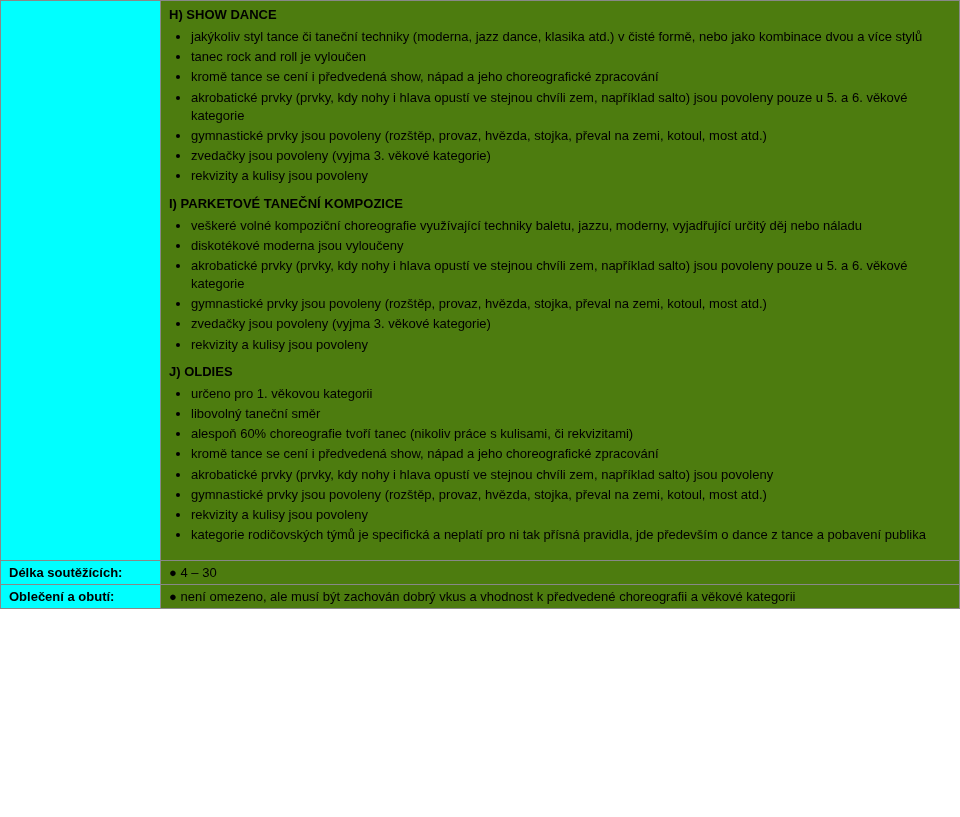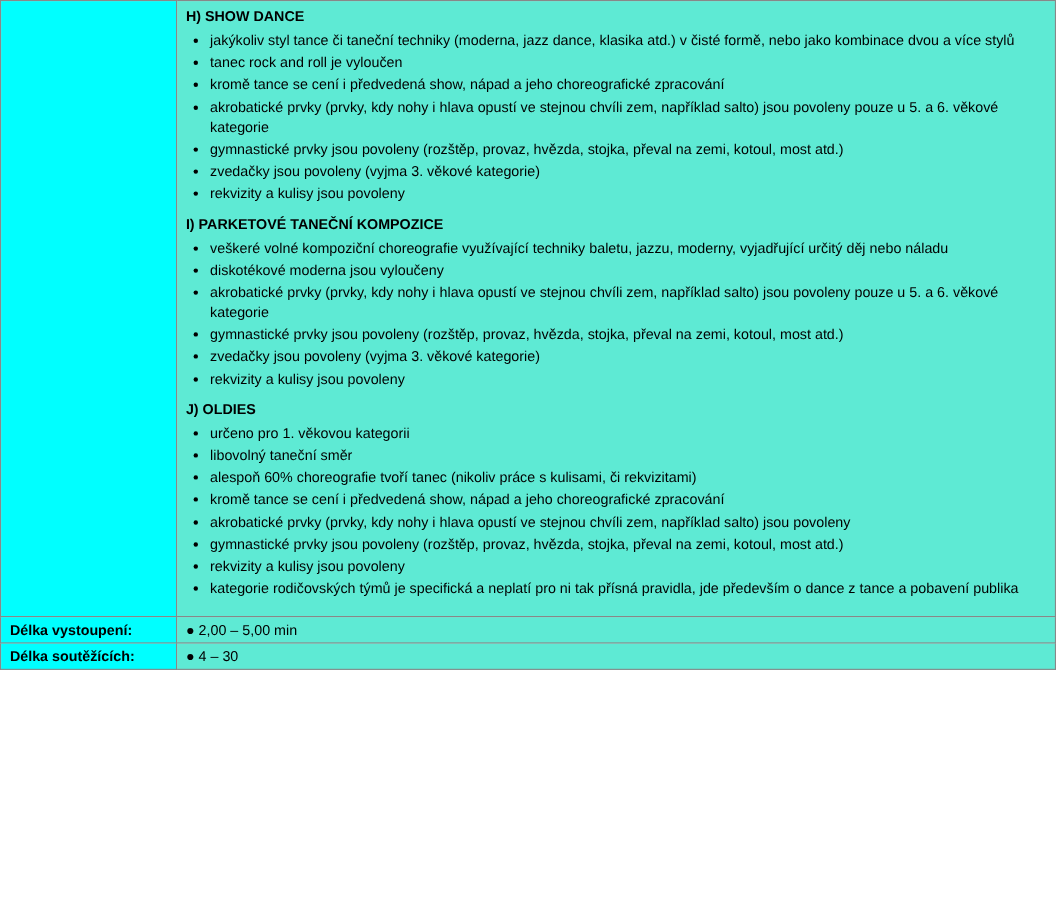--- a/index.html
+++ b/index.html
@@ -19,21 +19,21 @@
     vertical-align: top;
   }
   .label-col {
     width: 160px;
     background: #00ffff;
     color: #000;
     font-weight: bold;
     padding: 6px 8px;
   }
   .content-col {
-    background: #5eead4;
+    background: #4d7c0f;
     padding: 6px 8px;
   }
   .section-head {
     font-weight: bold;
     margin-bottom: 6px;
   }
   ul.rules {
     list-style: disc;
     padding-left: 22px;
     margin: 2px 0 10px 0;
@@ -93,30 +93,30 @@
         <li>alespoň 60% choreografie tvoří tanec (nikoliv práce s kulisami, či rekvizitami)</li>
         <li>kromě tance se cení i předvedená show, nápad a jeho choreografické zpracování</li>
         <li>akrobatické prvky (prvky, kdy nohy i hlava opustí ve stejnou chvíli zem, například salto) jsou povoleny</li>
         <li>gymnastické prvky jsou povoleny (rozštěp, provaz, hvězda, stojka, převal na zemi, kotoul, most atd.)</li>
         <li>rekvizity a kulisy jsou povoleny</li>
         <li>kategorie rodičovských týmů je specifická a neplatí pro ni tak přísná pravidla, jde především o dance z tance a pobavení publika</li>
       </ul>
     </td>
   </tr>
 
-  <tr class="thin">
-    <td class="rowlabel">Délka vystoupení:</td>
-    <td class="content-col">
-      <span>●</span>
-      <span>2,00 – 5,00 min</span>
-    </td>
-  </tr>
 
   <tr class="thin">
     <td class="rowlabel">Délka soutěžících:</td>
     <td class="content-col">
       <span>●</span>
       <span>4 – 30</span>
     </td>
   </tr>
 
+  <tr class="thin">
+    <td class="rowlabel">Oblečení a obutí:</td>
+    <td class="content-col">
+      <span>●</span>
+      <span>není omezeno, ale musí být zachován dobrý vkus a vhodnost k předvedené choreografii a věkové kategorii</span>
+    </td>
+  </tr>
 </tbody>
   </table>
 
 </body></html>

